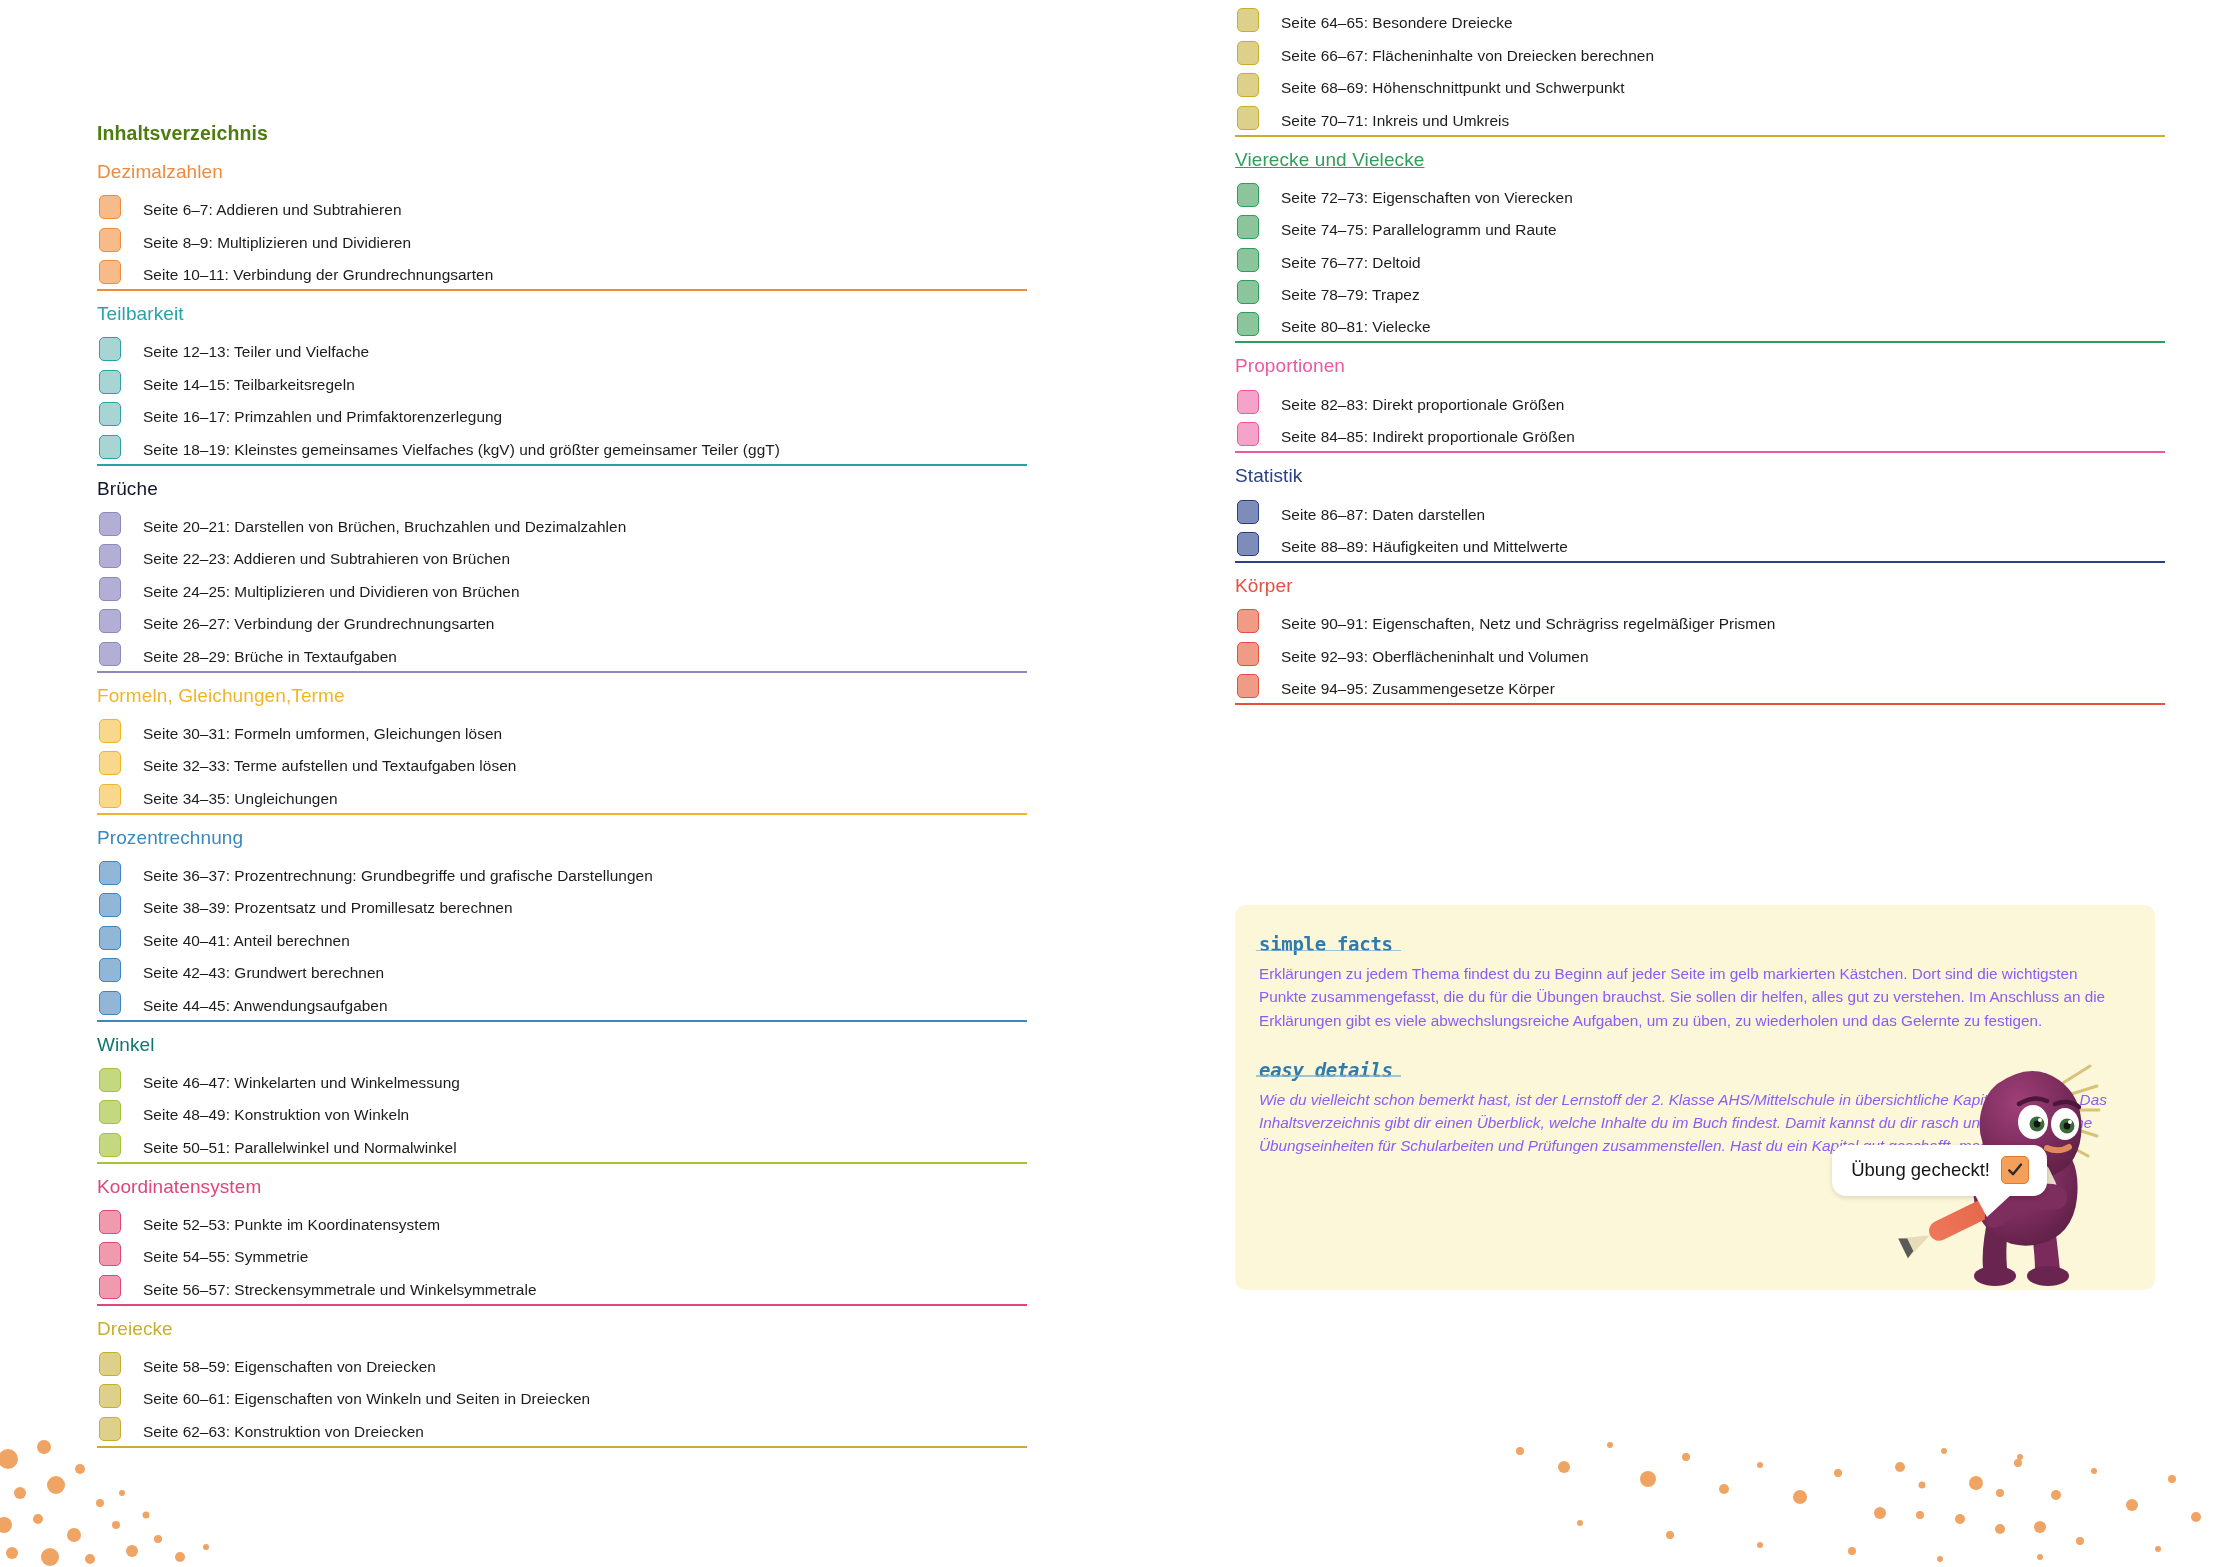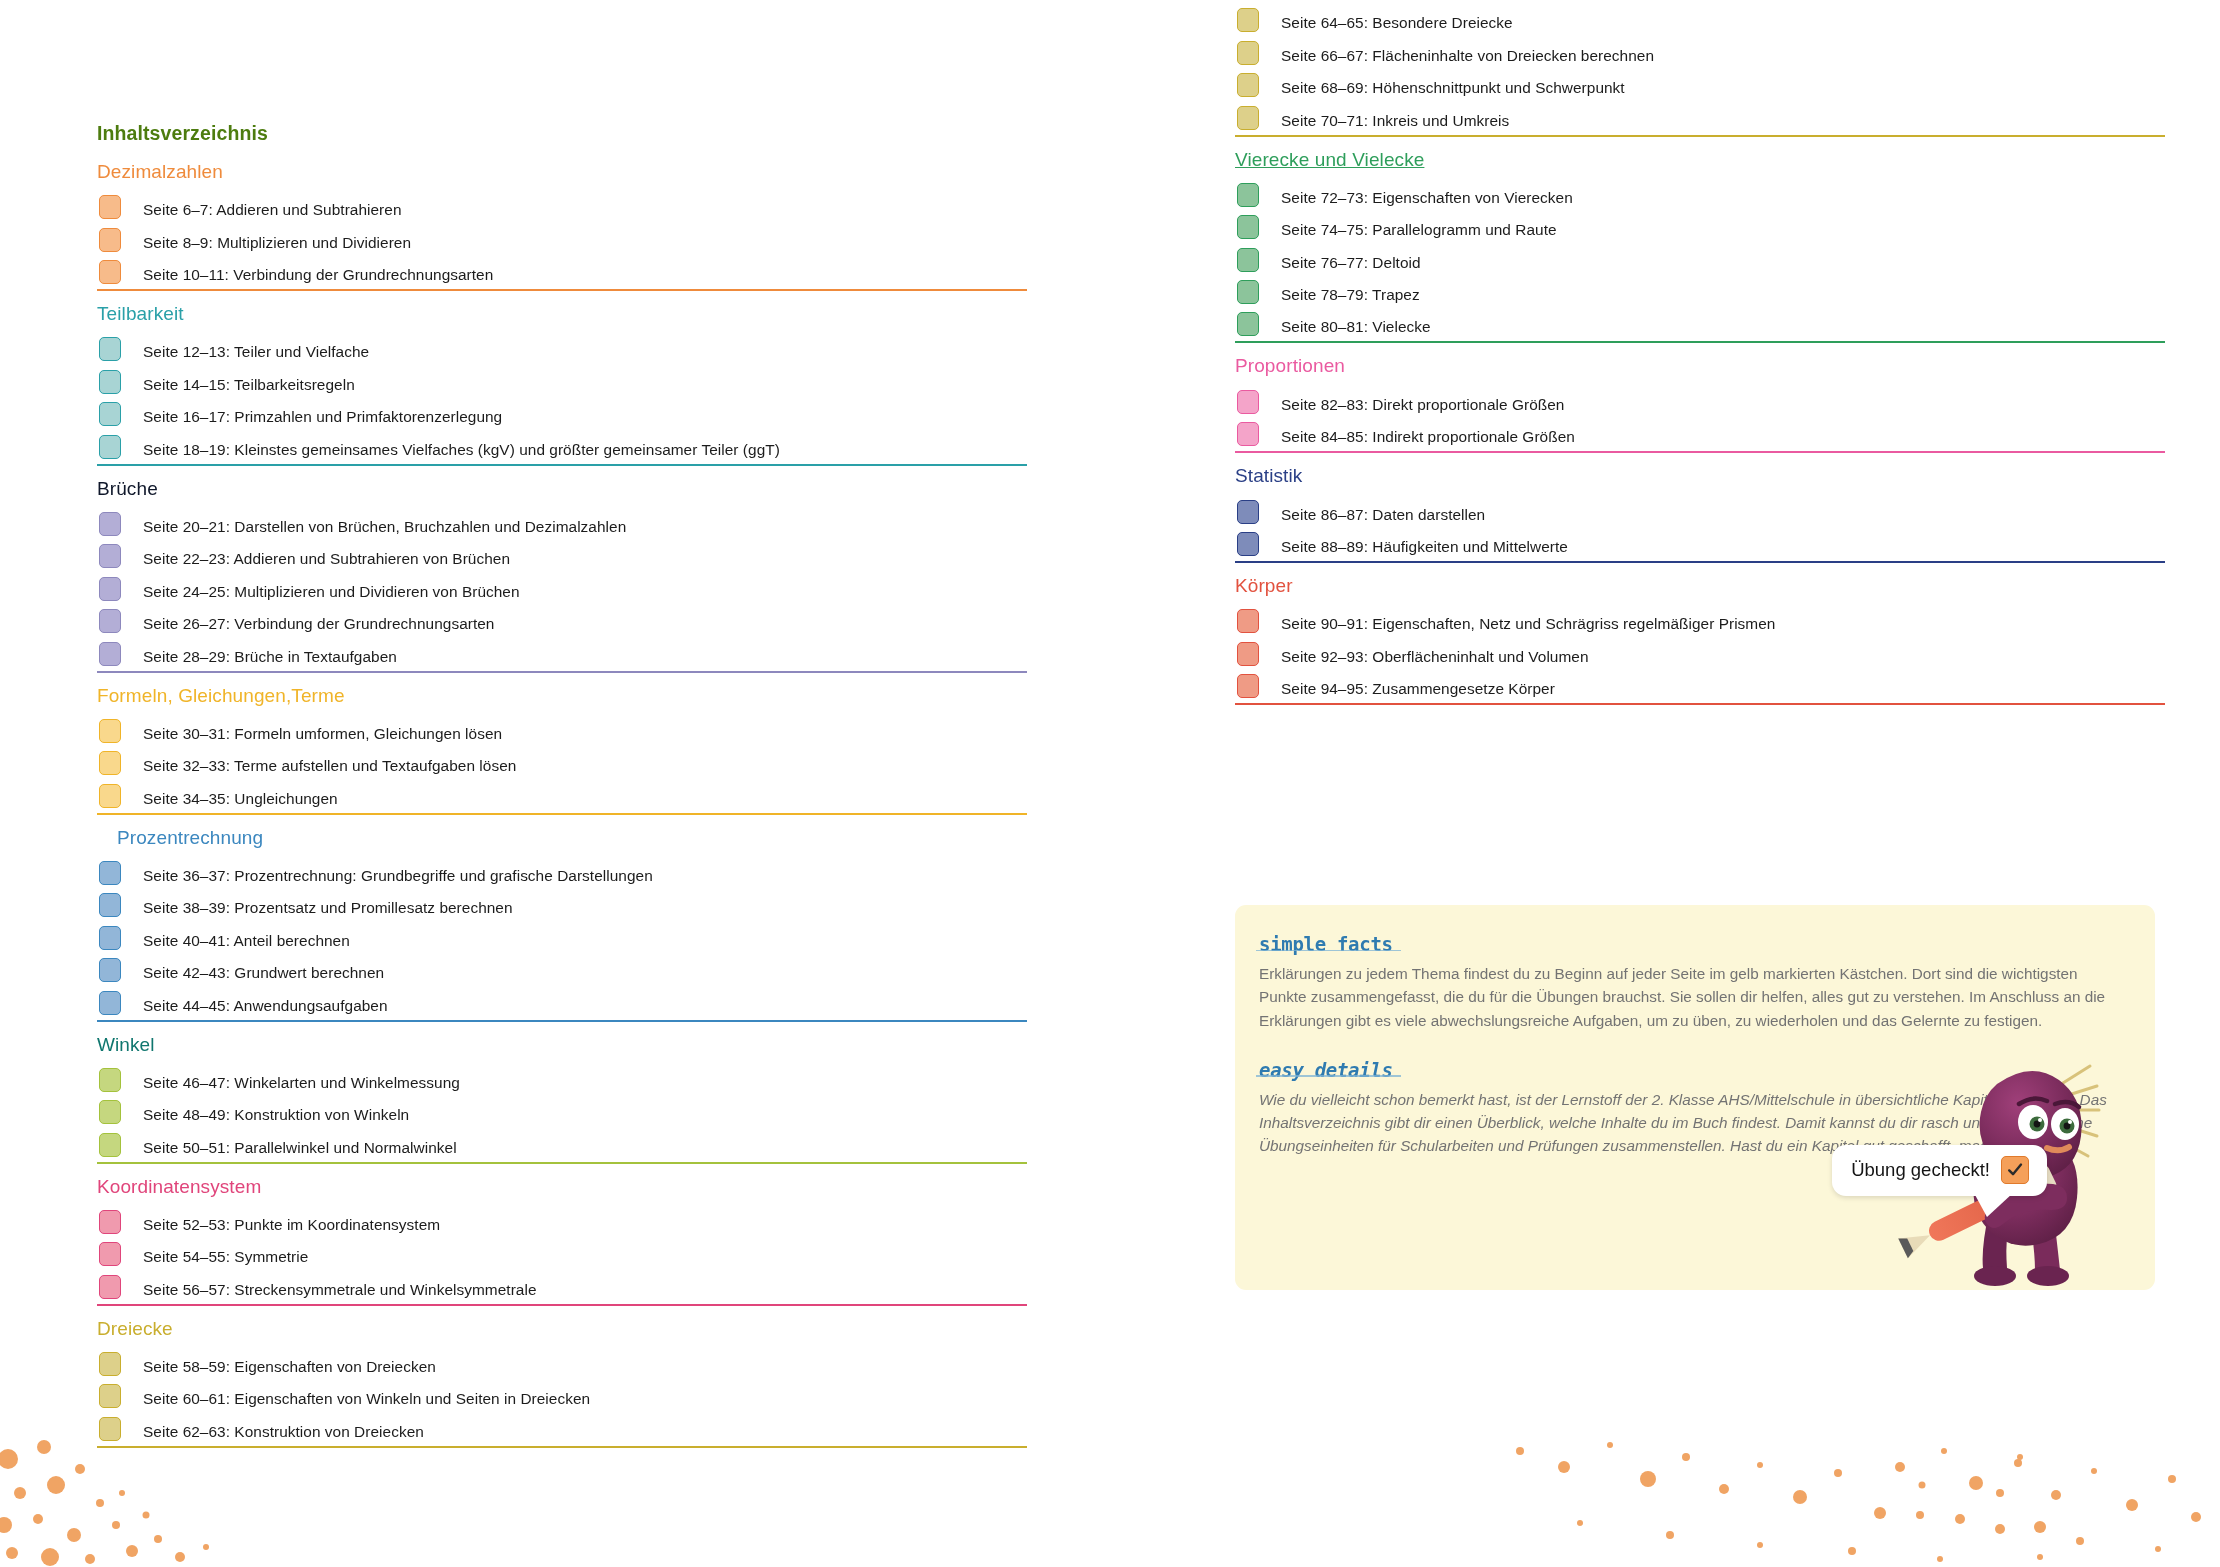--- a/index.html
+++ b/index.html
@@ -109,21 +109,21 @@
     position: absolute;
     left: -3px; right: -8px;
     bottom: 4px;
     height: 1.5px;
     background: #7fb4d6;
     opacity: .75;
   }
   .info-p {
     font-size: 15.3px;
     line-height: 1.52;
-    color: #737373;
+    color: #8b5cf6;
     margin: 0;
     max-width: 860px;
   }
   .info-block + .info-block { margin-top: 27px; font-style: italic; }
 
   
   #speech-bubble {
     position: absolute;
     right: 108px;
     top: 240px;
@@ -257,21 +257,21 @@
             <span class="entry-box" style="color: rgb(240, 180, 40); background: rgb(249, 216, 140);"></span>
             <span class="entry-label">Seite 32–33: Terme aufstellen und Textaufgaben lösen</span>
           </div>
           <div class="entry">
             <span class="entry-box" style="color: rgb(240, 180, 40); background: rgb(249, 216, 140);"></span>
             <span class="entry-label">Seite 34–35: Ungleichungen</span>
           </div>
           <div class="chapter-rule" style="color: rgb(240, 180, 40);"></div>
         </div>
         <div class="chapter" style="color: rgb(59, 135, 191);">
-          <div class="chapter-title" style="color: rgb(59, 135, 191); margin-left: 20px;">Prozentrechnung</div>
+          <div class="chapter-title" style="color: rgb(59, 135, 191);">Prozentrechnung</div>
           <div class="entry">
             <span class="entry-box" style="color: rgb(59, 135, 191); background: rgb(146, 182, 216);"></span>
             <span class="entry-label">Seite 36–37: Prozentrechnung: Grundbegriffe und grafische Darstellungen</span>
           </div>
           <div class="entry">
             <span class="entry-box" style="color: rgb(59, 135, 191); background: rgb(146, 182, 216);"></span>
             <span class="entry-label">Seite 38–39: Prozentsatz und Promillesatz berechnen</span>
           </div>
           <div class="entry">
             <span class="entry-box" style="color: rgb(59, 135, 191); background: rgb(146, 182, 216);"></span>

